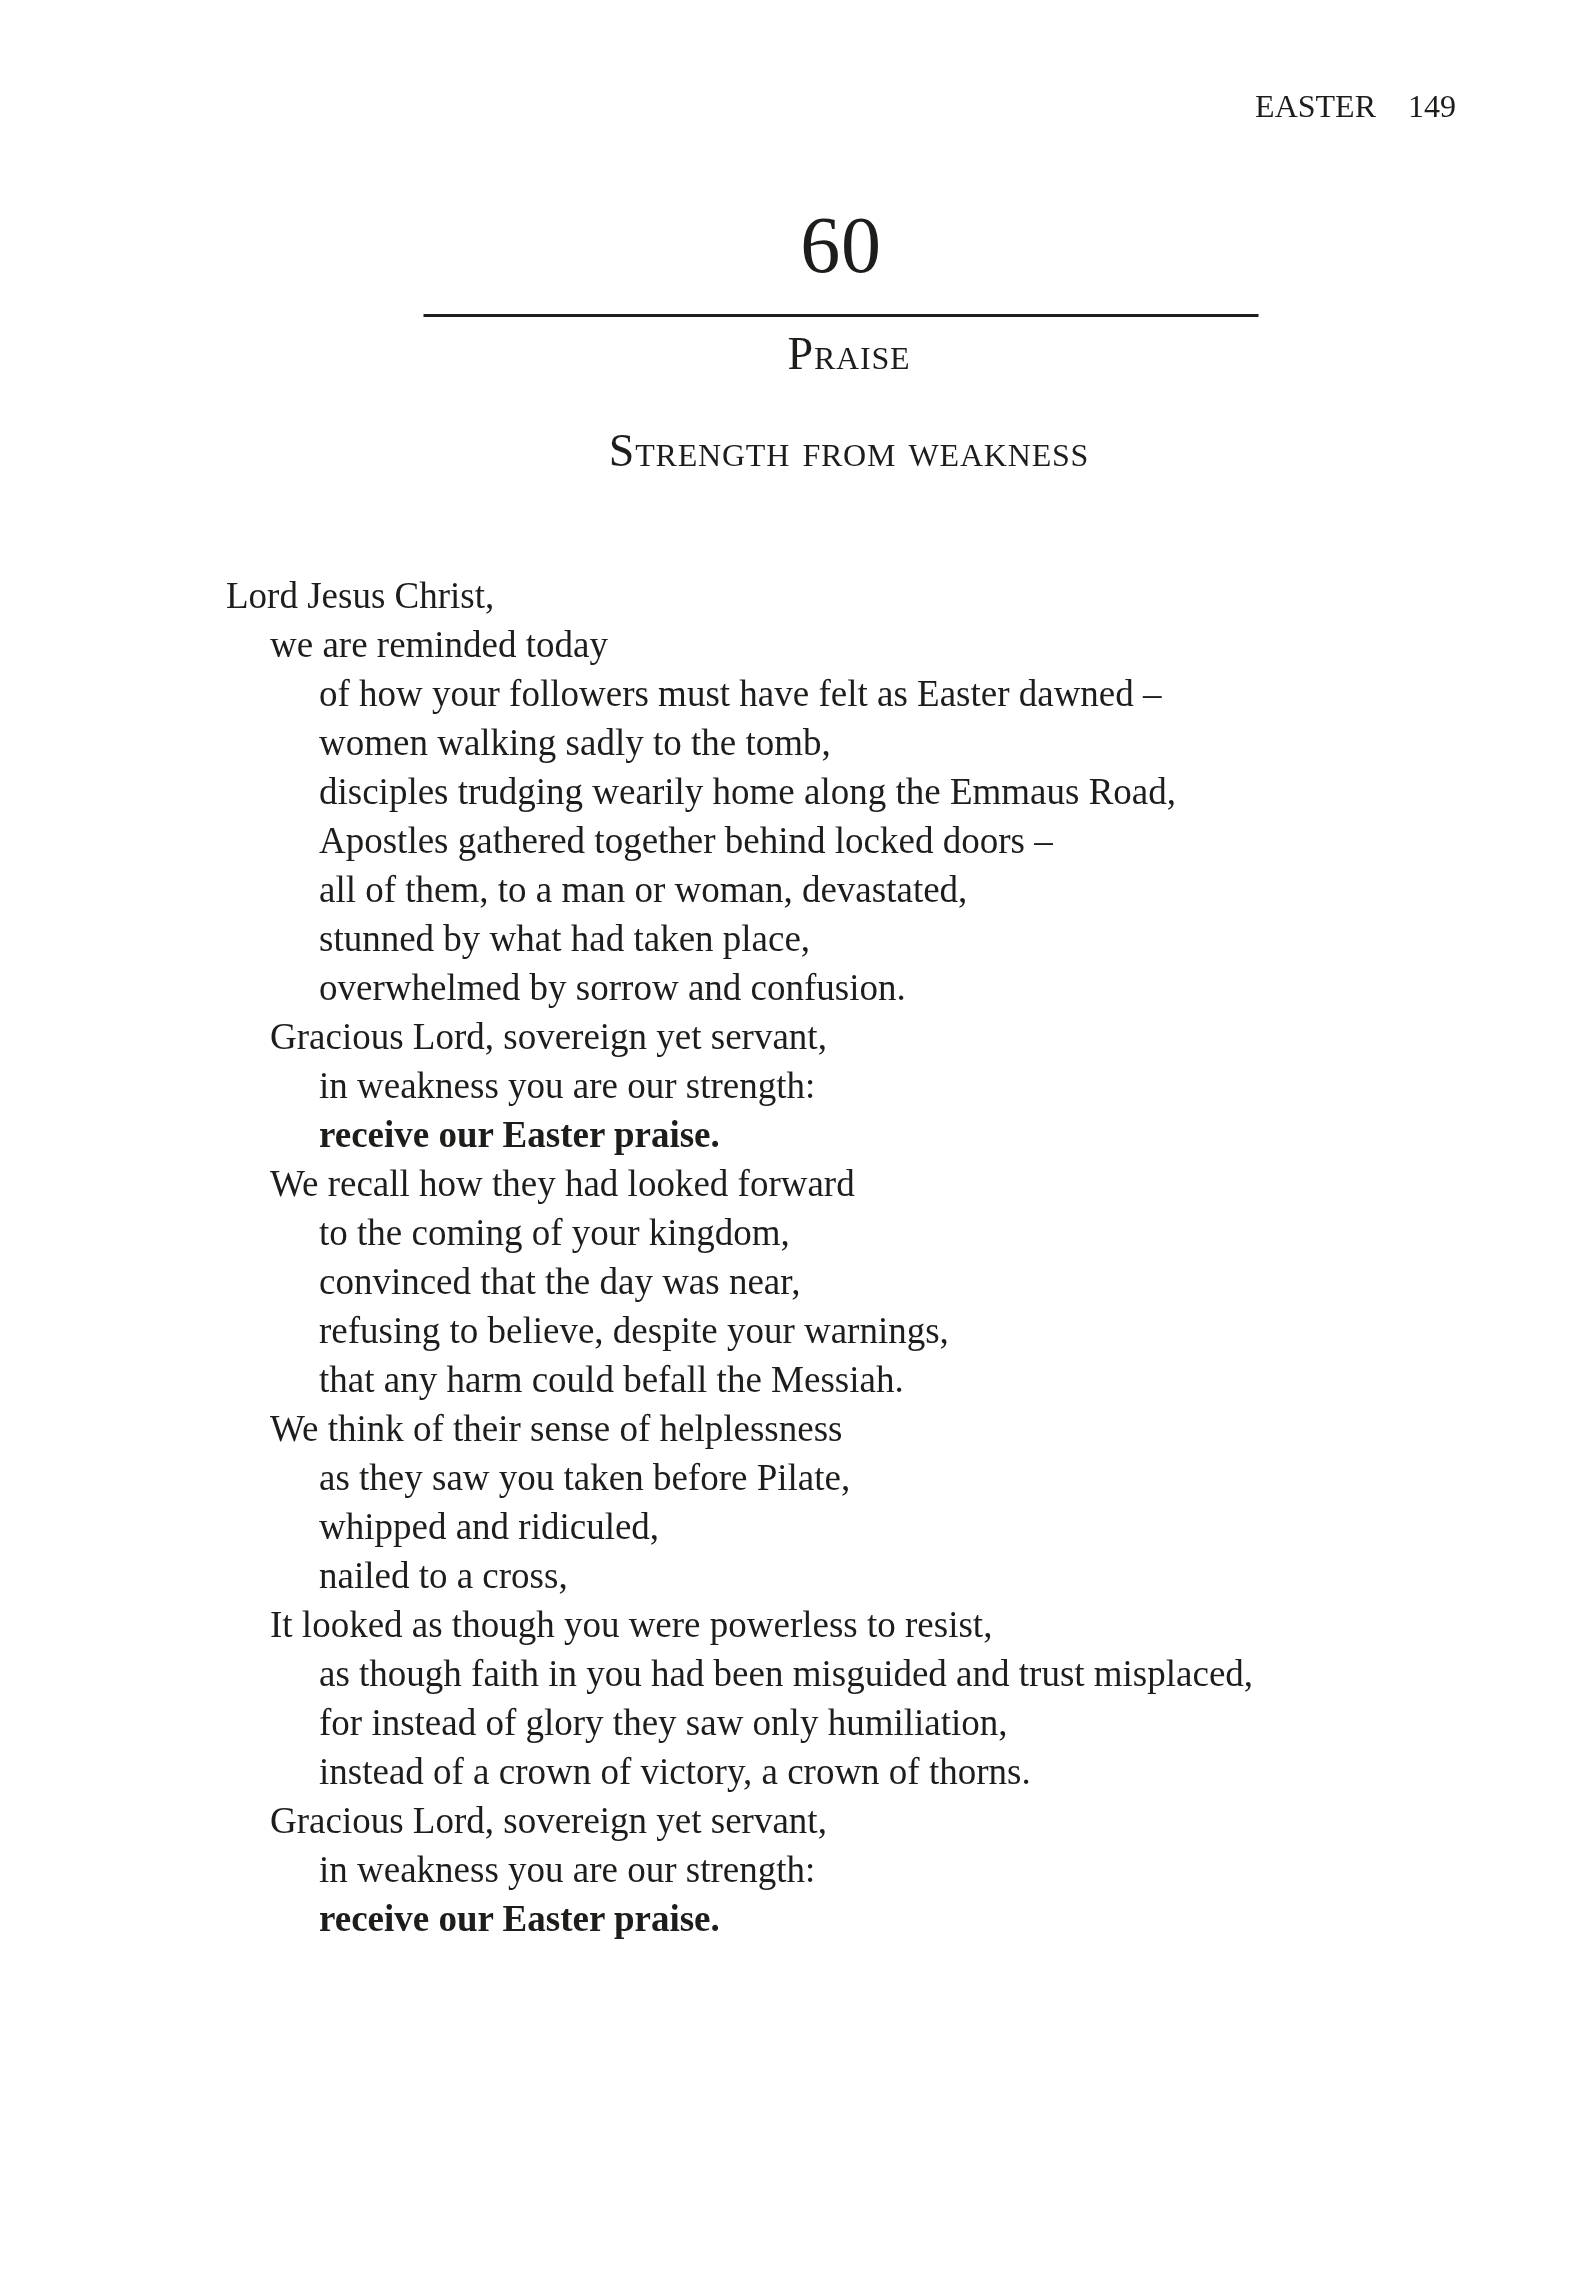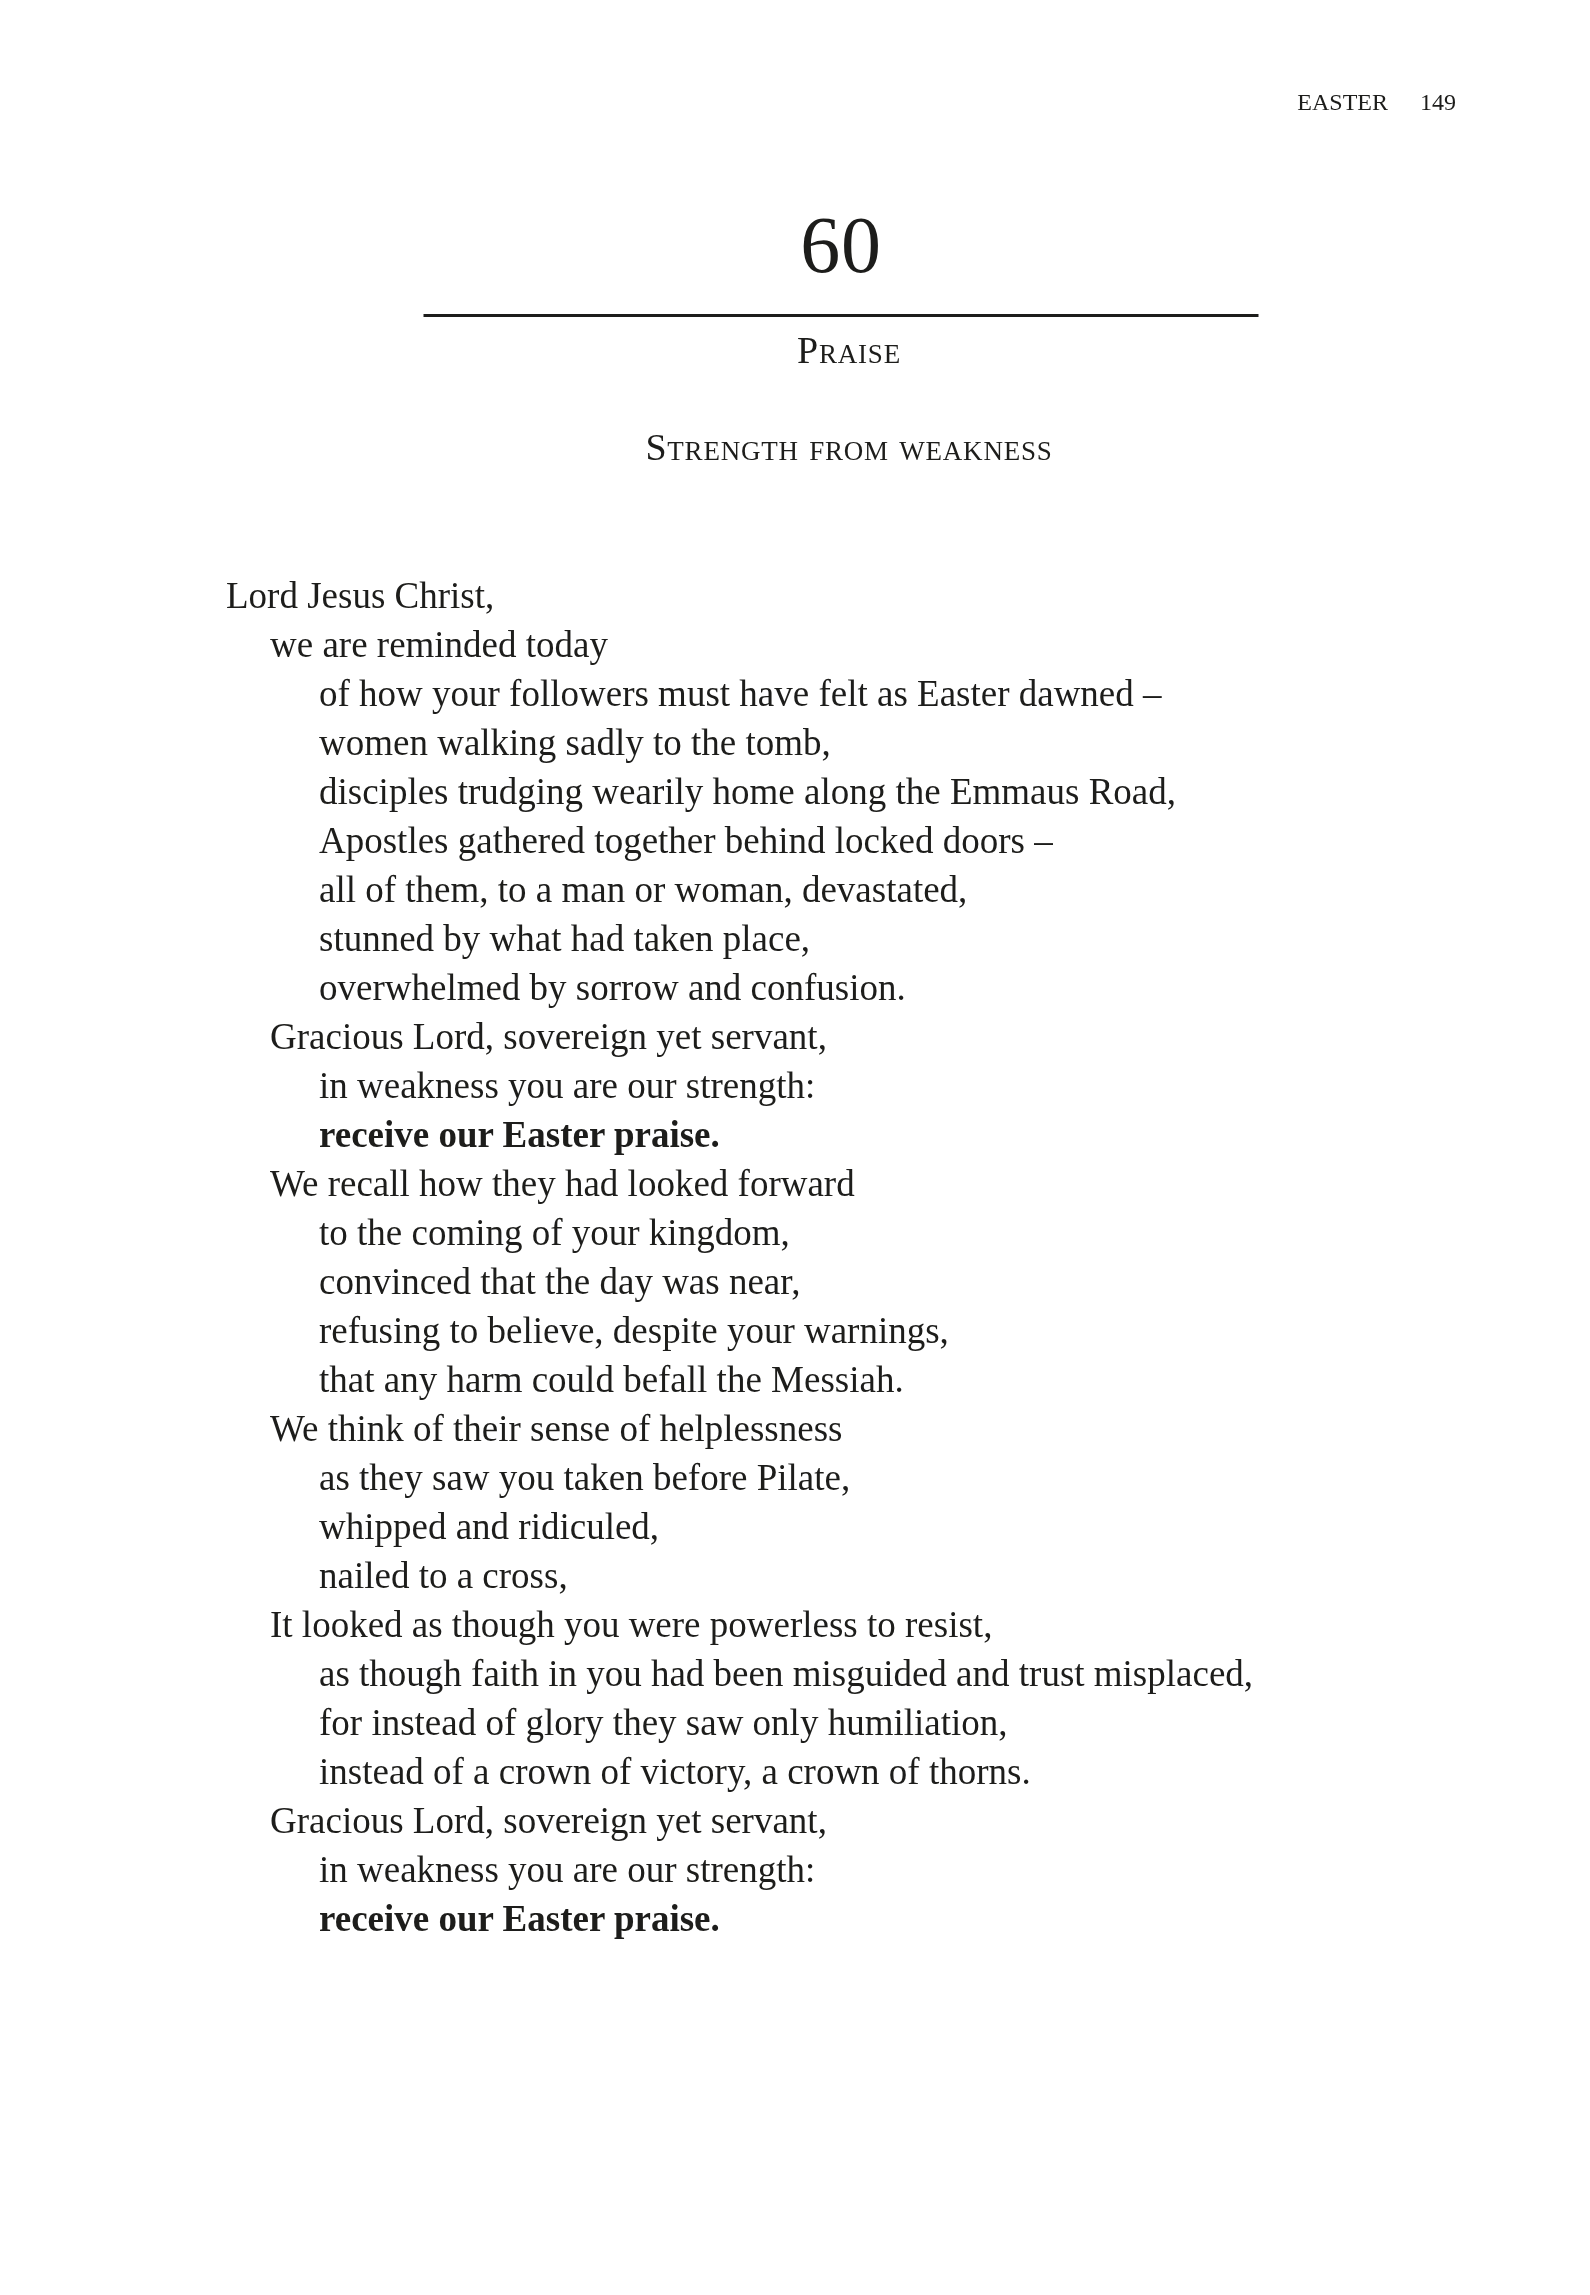--- a/index.html
+++ b/index.html
@@ -9,39 +9,39 @@
     font-family:"Liberation Serif", serif;
     color:#1d1d1b;
     position:relative;
     overflow:hidden;
   }
   .page { position:absolute; inset:0; background:#ffffff; }
 
   
   .running-header {
     position:absolute; top:89px; left:226px; width:1230px;
-    text-align:right; font-size:24px; line-height:1.1;
+    text-align:right; font-size:32px; line-height:1.1;
     white-space:nowrap;
   }
   .running-header .page-number { display:inline-block; margin-left:32px; }
 
   
   .titles { position:absolute; left:226px; top:0; width:1230px; height:535px; text-align:center; }
   .prayer-number {
     position:absolute; top:205px; left:0; right:0;
     font-size:80px; line-height:1; letter-spacing:0.8px;
   }
   .title-rule {
     position:absolute; top:314px; left:50%; transform:translateX(-50%);
     width:835px; height:0;
     border-top:3.1px solid #1d1d1b;
   }
   .subtitle {
     position:absolute; left:16px; right:0;
-    font-size:38px; line-height:1;
+    font-size:46px; line-height:1;
     font-variant:small-caps;
     letter-spacing:0.8px;
     text-align:center;
   }
   .subtitle.category { top:331px; }
   .subtitle.theme    { top:428px; }
 
   
   .prayer {
     position:absolute; left:226px; top:571px; width:1300px;

